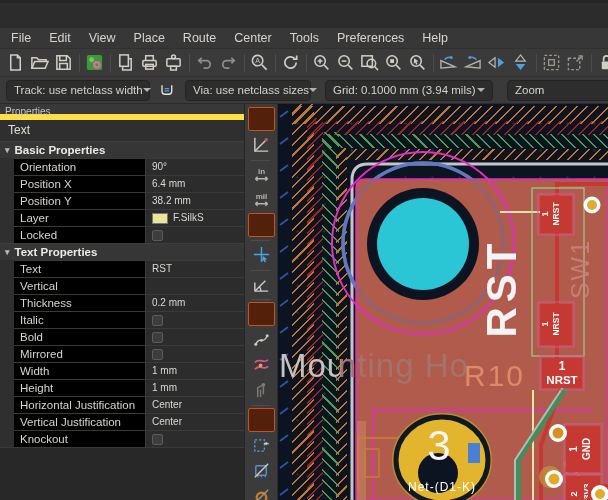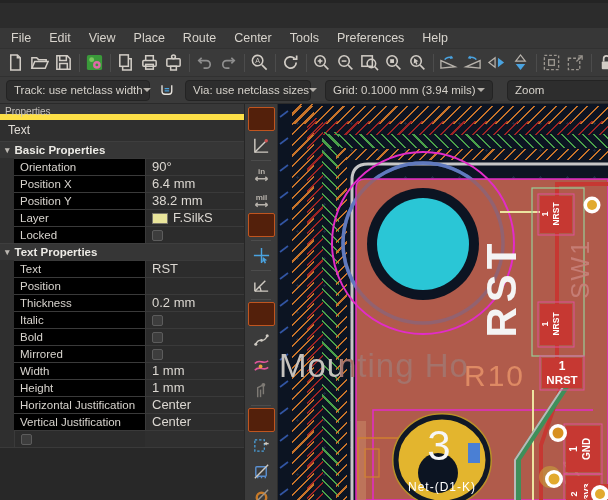--- a/index.html
+++ b/index.html
@@ -24,28 +24,28 @@
 
   
   .bodyrow{display:flex;height:396px;}
   .props{width:245px;background:#2f2f2f;flex:0 0 auto;overflow:hidden;border-right:1px solid #262626;}
   .props-title{height:16px;line-height:16px;font-size:10px;color:#c8c4be;background:#383838;padding-left:5px;border-bottom:6px solid #fde047;}
   .props-type{height:21px;line-height:21px;font-size:12px;color:#e0dcd6;padding-left:8px;}
   .sect-h{height:17px;display:flex;align-items:center;gap:5px;background:#363636;border-top:1px solid #3e3e3e;padding-left:5px;font-size:11.5px;font-weight:bold;color:#eceae5;}
   .tri{font-size:9px;color:#bdb9b3;}
   .prow{display:grid;grid-template-columns:131px 1fr;margin-left:14px;height:17px;border-top:1px solid #3a3a3a;}
   .plabel{font-size:11.5px;color:#d8d4ce;padding-left:6px;line-height:16px;background:#000000;overflow:hidden;white-space:nowrap;}
-  .pvalue{font-size:13px;color:#dcd8d2;padding-left:6px;line-height:16px;background:#2c2c2c;border-left:1px solid #3a3a3a;display:flex;align-items:center;gap:5px;overflow:hidden;white-space:nowrap;}
+  .pvalue{font-size:10px;color:#dcd8d2;padding-left:6px;line-height:16px;background:#2c2c2c;border-left:1px solid #3a3a3a;display:flex;align-items:center;gap:5px;overflow:hidden;white-space:nowrap;}
   .cb{width:11px;height:11px;background:#3d3d3d;border:1px solid #5c5c5c;border-radius:2px;flex:0 0 auto;}
   .swatch{width:16px;height:11px;background:#e9e59b;border:1px solid #79766b;flex:0 0 auto;}
   .props-fill{height:100%;background:#282828;border-top:1px solid #3a3a3a;}
 
   
   .ltoolbar{width:33px;background:#3b3b3b;flex:0 0 auto;display:flex;flex-direction:column;align-items:center;padding-top:3px;overflow:hidden;border-right:1px solid #2b2b2b;}
-  .lbtn{width:24px;height:24px;margin-bottom:1.5px;background:none;border:1.5px solid transparent;border-radius:2px;padding:1px;display:flex;align-items:flex-end;justify-content:center;flex:0 0 auto;}
+  .lbtn{width:24px;height:24px;margin-bottom:1.5px;background:none;border:1.5px solid transparent;border-radius:2px;padding:1px;display:flex;align-items:center;justify-content:center;flex:0 0 auto;}
   .lbtn.active{background:#53200b;border-color:#c0551f;padding-left:24px;}
   .lbtn svg{width:19px;height:19px;}
   .lsep{width:20px;height:1px;background:#4c4c4c;margin:1.5px 0;flex:0 0 auto;}
 
   
   .canvas{position:relative;width:330px;height:396px;background:#0c1422;overflow:hidden;
     background-image:radial-gradient(#1c2a40 1px,transparent 1.3px);background-size:27px 27px;background-position:6px 6px;}
   .hz{position:absolute;}
   .hz-o{background:repeating-linear-gradient(135deg,transparent 0 6px,#c8742a 6px 7.5px);}
   .hz-r{background:repeating-linear-gradient(135deg,transparent 0 6px,#9e2424 6px 7.5px);}
@@ -302,21 +302,21 @@
 
       <div class="sect-h">
         <span class="tri">▾</span>
         <span>Text Properties</span>
       </div>
       <div class="prow">
         <div class="plabel">Text</div>
         <div class="pvalue">RST</div>
       </div>
       <div class="prow">
-        <div class="plabel">Position</div>
+        <div class="plabel">Vertical</div>
         <div class="pvalue"></div>
       </div>
       <div class="prow">
         <div class="plabel">Thickness</div>
         <div class="pvalue">0.2 mm</div>
       </div>
       <div class="prow">
         <div class="plabel">Italic</div>
         <div class="pvalue">
             <span class="cb"></span>
@@ -344,20 +344,21 @@
       </div>
       <div class="prow">
         <div class="plabel">Horizontal Justification</div>
         <div class="pvalue">Center</div>
       </div>
       <div class="prow">
         <div class="plabel">Vertical Justification</div>
         <div class="pvalue">Center</div>
       </div>
       <div class="prow">
+        <div class="plabel">Knockout</div>
         <div class="pvalue">
             <span class="cb"></span>
           </div>
       </div>
       <div class="props-fill"></div>
     </div>
 
     <div class="ltoolbar">
       <button class="lbtn active">
           <svg viewBox="0 0 20 20" fill="#eceae5">

